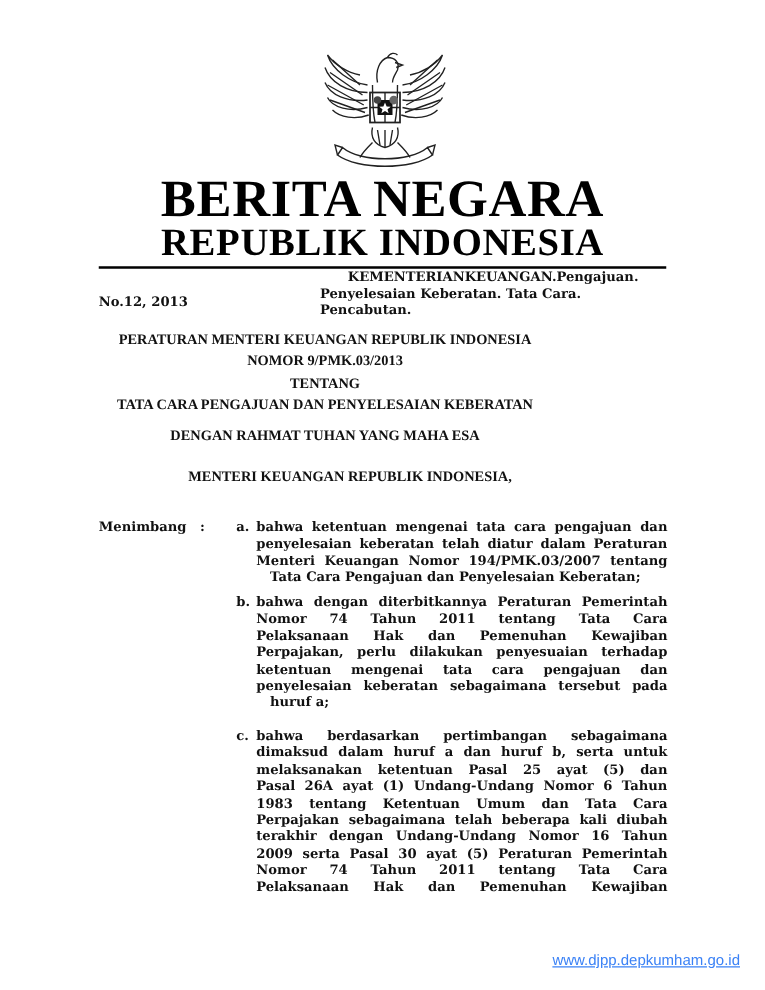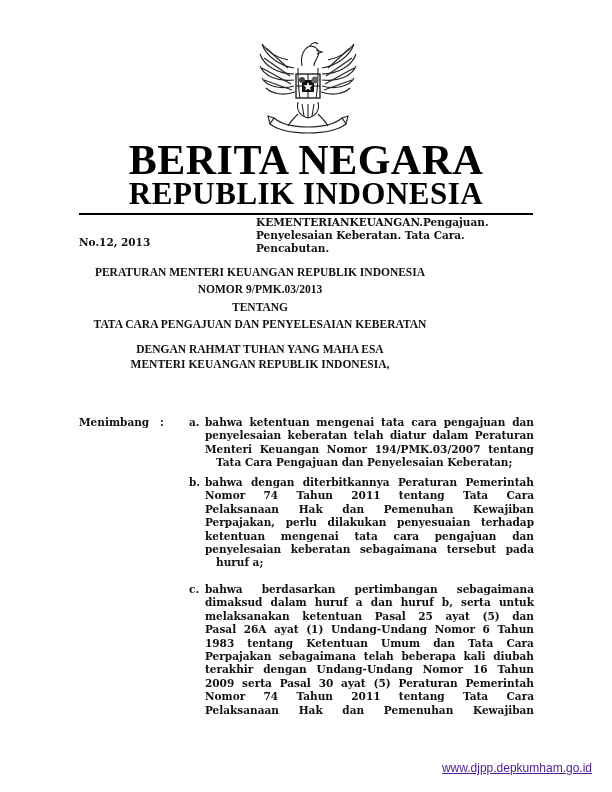--- a/index.html
+++ b/index.html
@@ -55,21 +55,21 @@
     position: absolute;
     left: 256px;
     top: 216px;
     width: 277px;
     font-size: 10.5px;
     font-weight: bold;
     line-height: 13px;
   }
   .justify-line {
     display: flex;
-    justify-content: flex-start;
+    justify-content: center;
     white-space: nowrap;
   }
   .center-block {
     position: absolute;
     left: 0;
     width: 520px;
     text-align: center;
     font-family: "Liberation Serif", serif;
     font-weight: bold;
     font-size: 11.5px;
@@ -112,21 +112,21 @@
   .item .line.last {
     justify-content: flex-start;
     margin-left: 11px;
   }
   .footer-url {
     position: absolute;
     right: 20px;
     top: 761px;
     font-family: "Liberation Sans", sans-serif;
     font-size: 12px;
-    color: #4c1d95;
+    color: #3b82f6;
     text-decoration: underline;
   }
 </style>
 </head>
 <body>
 
 <div class="emblem">
   <svg width="100" height="102" viewBox="0 0 100 102">
     <g fill="none" stroke="#222" stroke-width="1.1">
 
@@ -184,21 +184,21 @@
     <span>Pengajuan.</span>
   </div>
   <div>Penyelesaian Keberatan. Tata Cara. Pencabutan.</div>
 </div>
 
 <div class="center-block" style="top:266px;">PERATURAN MENTERI KEUANGAN REPUBLIK INDONESIA</div>
 <div class="center-block" style="top:283px;">NOMOR 9/PMK.03/2013</div>
 <div class="center-block" style="top:301px;">TENTANG</div>
 <div class="center-block" style="top:318px;">TATA CARA PENGAJUAN DAN PENYELESAIAN KEBERATAN</div>
 <div class="center-block" style="top:343px;">DENGAN RAHMAT TUHAN YANG MAHA ESA</div>
-<div class="center-block" style="top:358px;">MENTERI KEUANGAN REPUBLIK INDONESIA,</div>
+<div class="center-block" style="top:376px;margin-left:20px;">MENTERI KEUANGAN REPUBLIK INDONESIA,</div>
 
 <div class="menimbang-label">Menimbang</div>
 <div class="menimbang-colon">:</div>
 
 <div class="item" style="top:416px;">
   <span class="letter">a.</span>
   <div class="body">
     <div class="line">
         <span>bahwa</span>
         <span>ketentuan</span>

